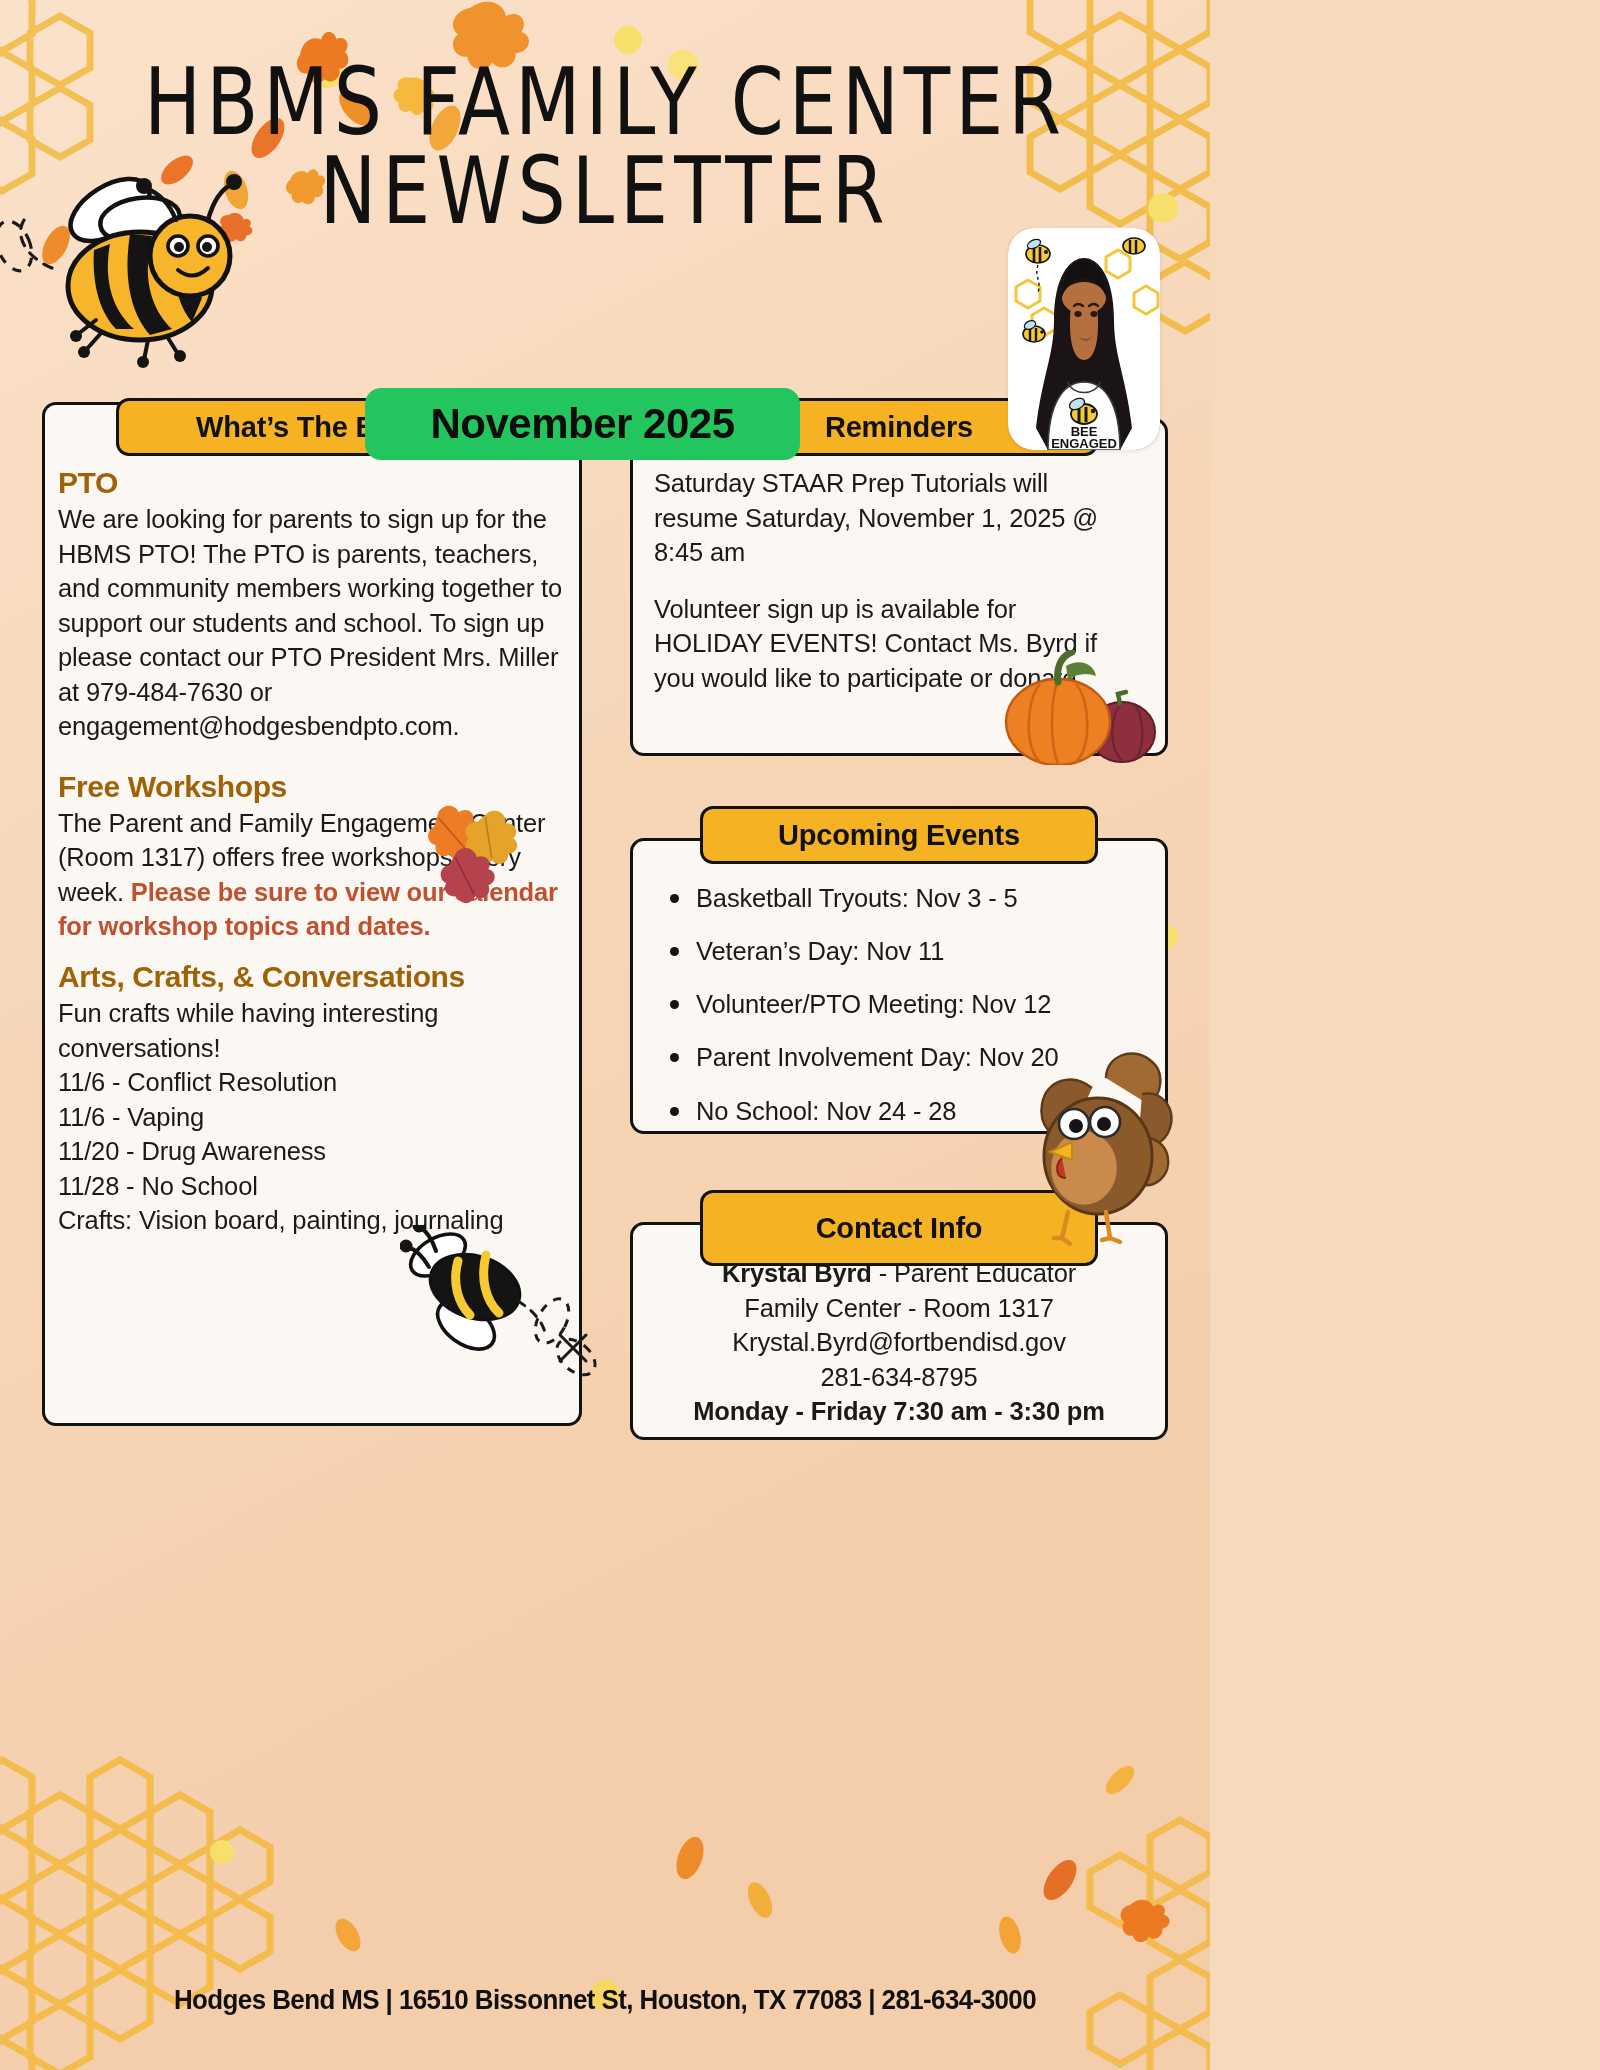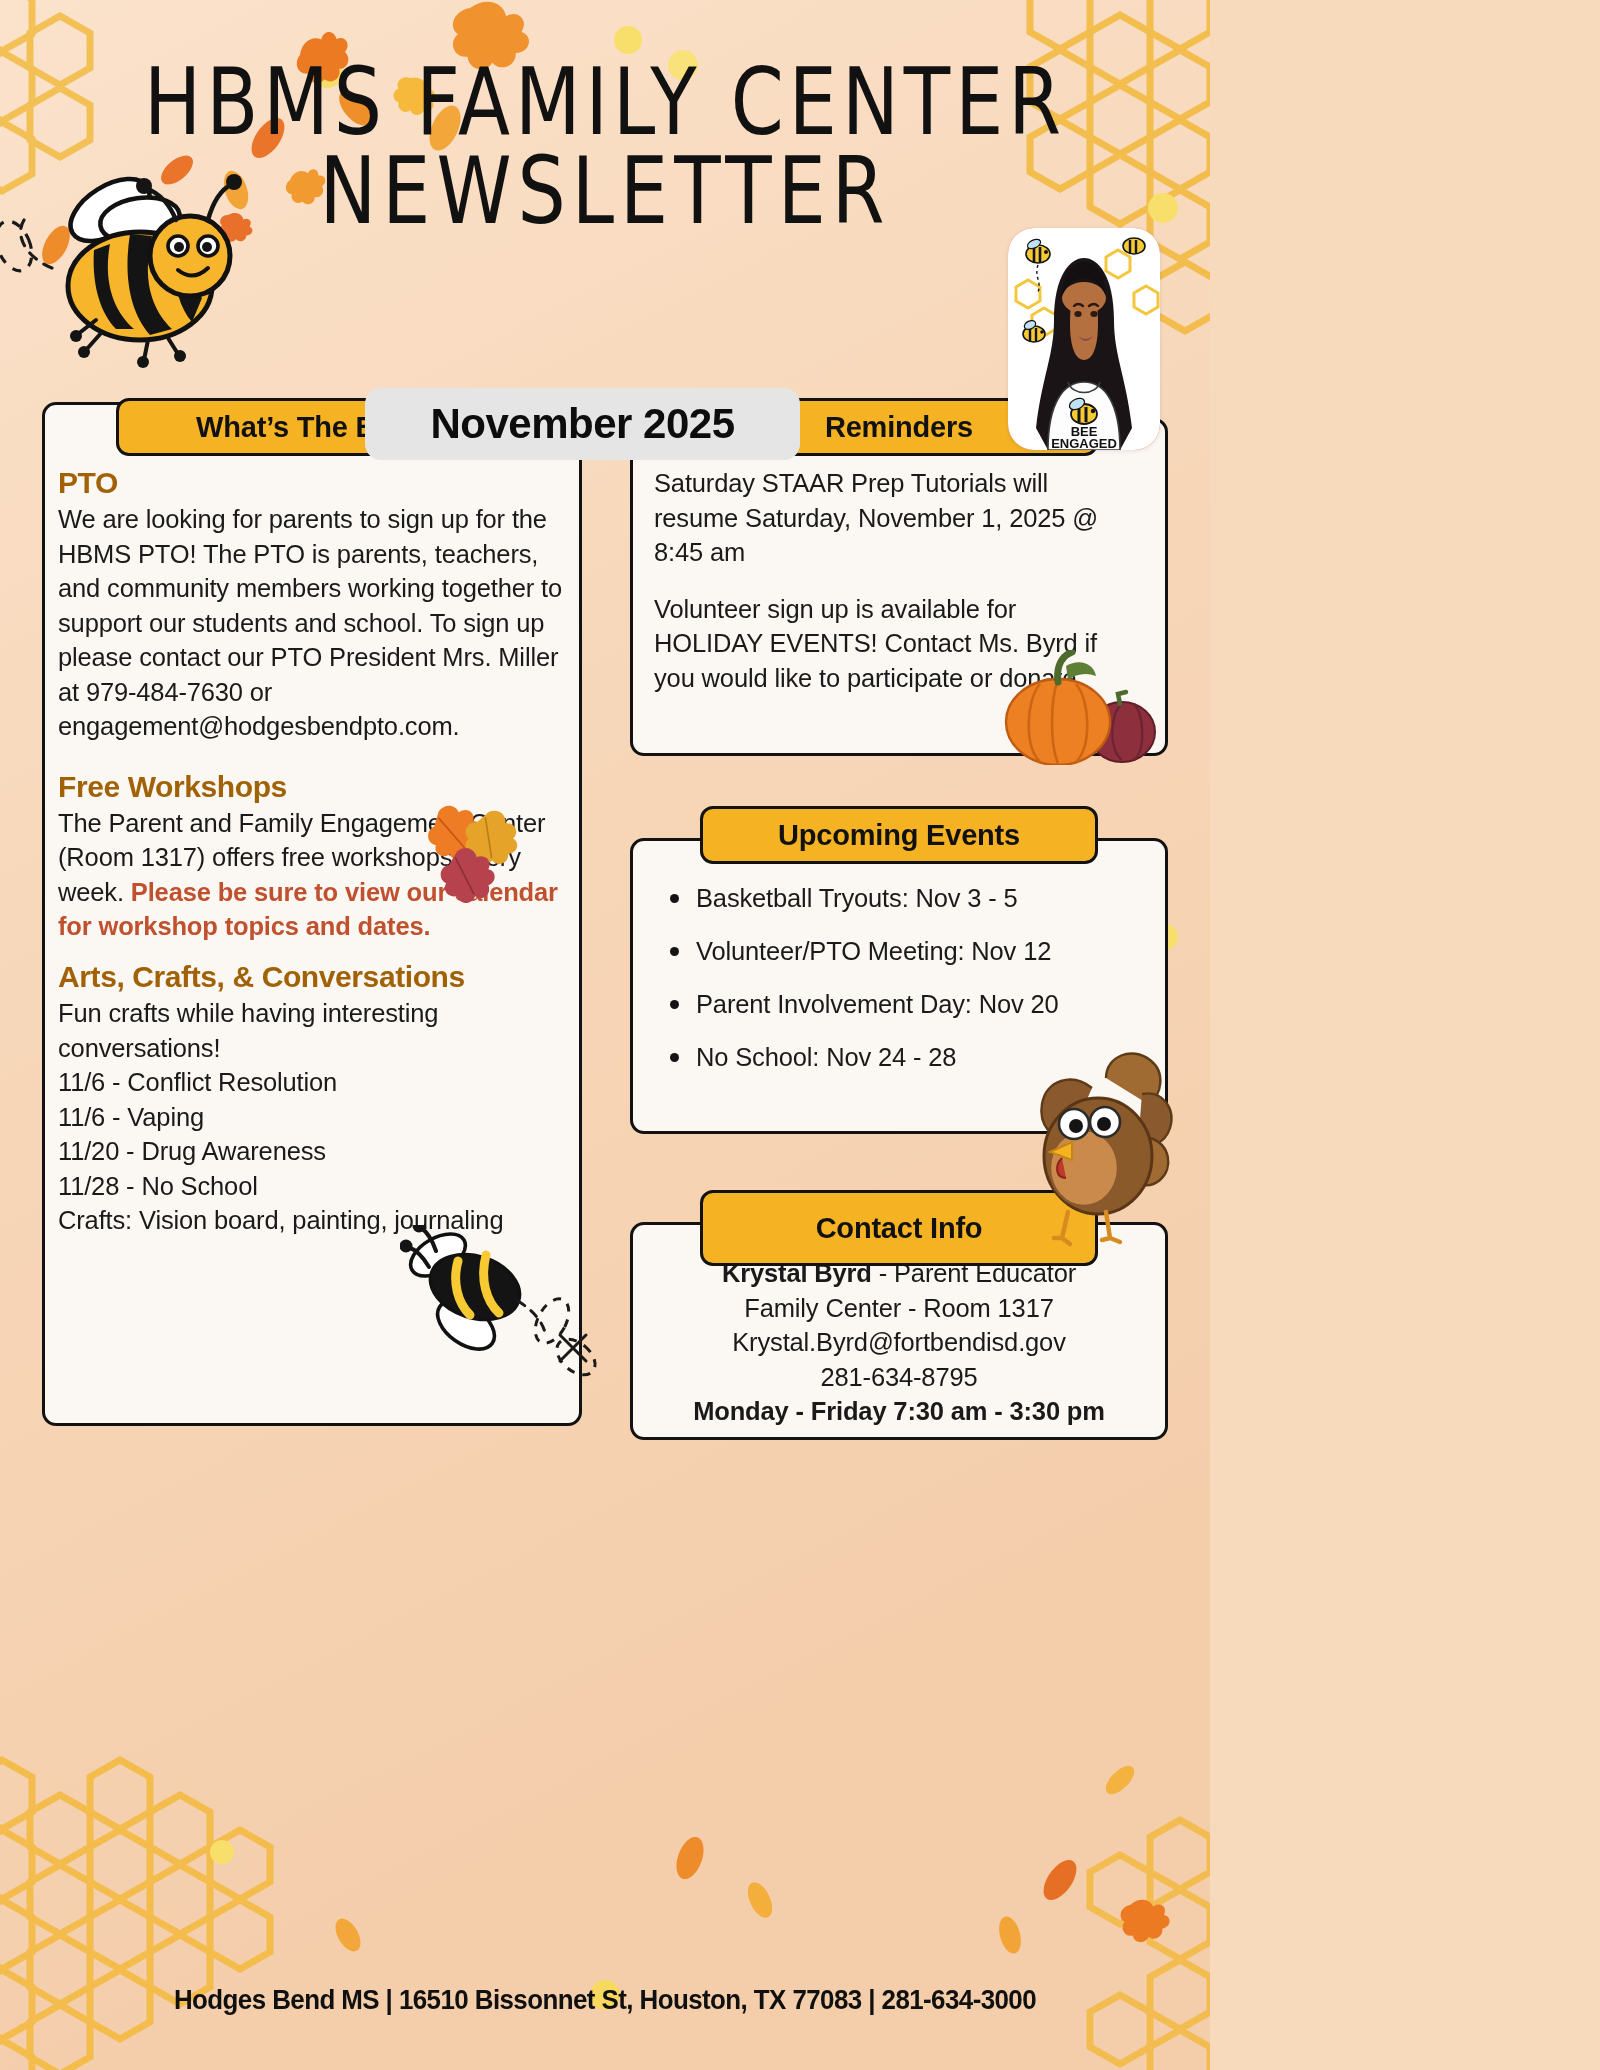--- a/index.html
+++ b/index.html
@@ -31,21 +31,21 @@
     color:#111111;
     transform:scaleY(1.22);
     transform-origin:center top;
   }
   .masthead h1 .l2 { display:block; letter-spacing:6px; }
 
   .date-badge {
     position:absolute;
     left:365px; top:388px;
     width:435px; height:72px;
-    background:#e5e5e5;
+    background:#22c55e;
     border-radius:16px;
     display:flex; align-items:center; justify-content:center;
     z-index:6;
   }
   .date-badge span {
     font-size:42px; font-weight:bold; color:#0d0d0d;
     letter-spacing:-0.5px;
   }
 
   
@@ -429,20 +429,21 @@
     <path d="M58,32 C56,16 62,6 72,2" fill="none" stroke="#4E6B2E" stroke-width="7" stroke-linecap="round"></path>
     <path d="M66,16 C80,8 94,14 96,26 C86,22 76,24 68,30" fill="#5D7F36"></path>
   </svg>
 
   <div class="card" style="left:630px; top:838px; width:538px; height:296px;"></div>
   <div class="badge" style="left:700px; top:806px; width:398px; height:58px;">
     <span>Upcoming Events</span>
   </div>
   <ul class="ev" style="position:absolute; left:660px; top:882px; width:480px; z-index:4;">
     <li>Basketball Tryouts: Nov 3 - 5</li>
+    <li>Veteran’s Day: Nov 11</li>
     <li>Volunteer/PTO Meeting: Nov 12</li>
     <li>Parent Involvement Day: Nov 20</li>
     <li>No School: Nov 24 - 28</li>
   </ul>
 
   <svg style="position:absolute; left:1010px; top:1048px; z-index:6;" width="168" height="212" viewBox="0 0 168 212">
     <path d="M82,40 C62,24 36,32 32,56 C28,78 44,92 58,94" fill="#8A5A2E" stroke="#5D3A18" stroke-width="2.4"></path>
     <path d="M96,30 C96,8 122,-2 140,12 C156,24 152,48 138,56" fill="#A06B33" stroke="#5D3A18" stroke-width="2.4"></path>
     <path d="M132,46 C152,42 166,60 160,80 C155,96 138,102 128,96" fill="#8A5A2E" stroke="#5D3A18" stroke-width="2.4"></path>
     <path d="M140,90 C160,96 164,120 150,132 C138,142 124,136 120,128" fill="#A06B33" stroke="#5D3A18" stroke-width="2.4"></path>

